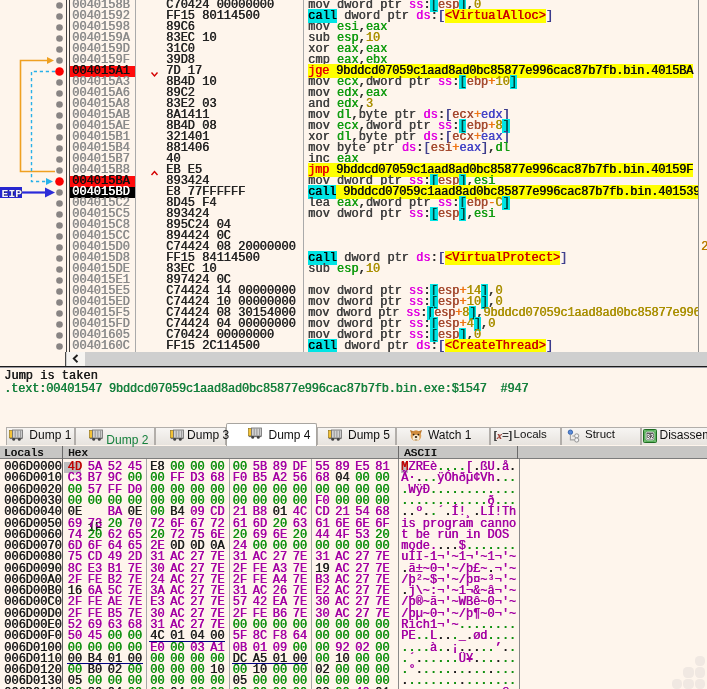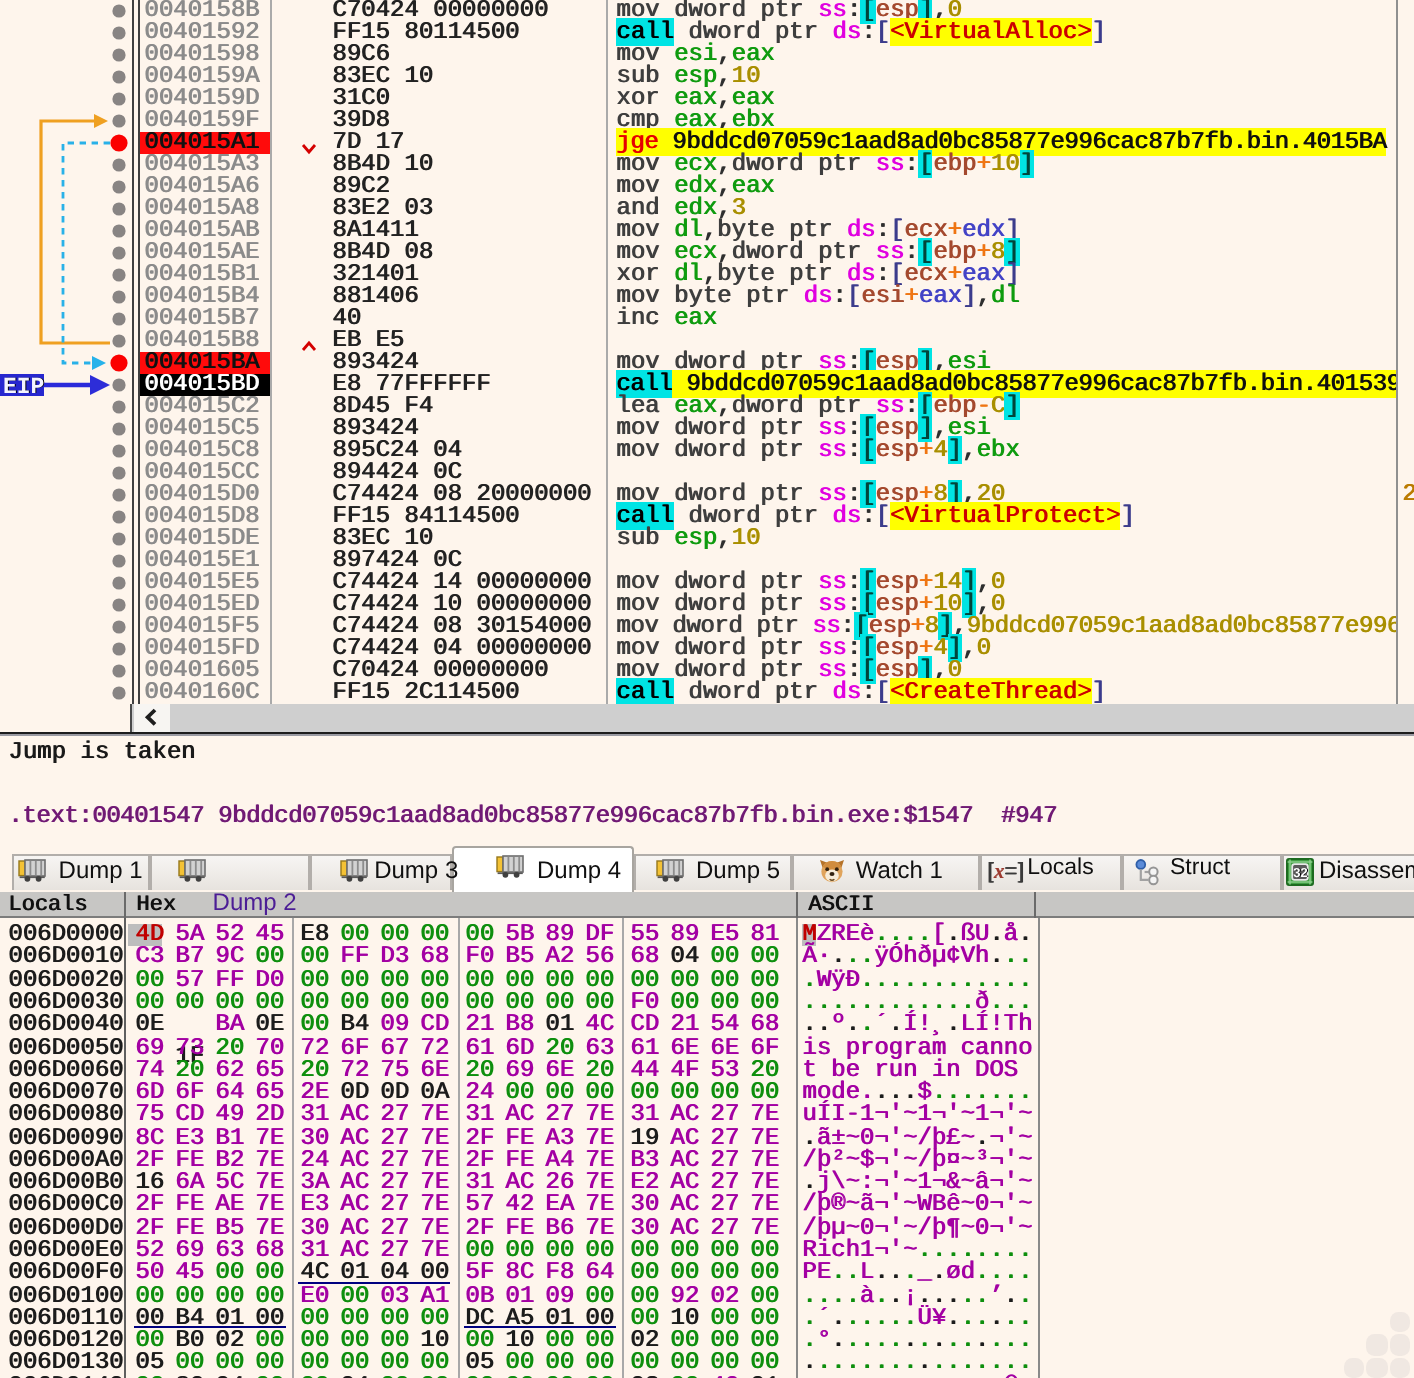--- a/index.html
+++ b/index.html
@@ -25,21 +25,21 @@
 .ap{color:#cb0000;background:#ffff00}
 .dots,.ar{position:absolute;left:0;top:0}
 
 #sb{position:absolute;left:66px;top:352px;width:641px;height:13.5px;background:#cfcfcf}
 #sbl{position:absolute;left:0.5px;top:0;width:18px;height:13.5px;background:#f7f5f2}
 #sbe{position:absolute;left:0;top:352px;width:66px;height:14px;background:#fef5ec}
 
 #jt{position:absolute;left:4px;top:370px;height:12px;line-height:12px;color:#1a1a1a;white-space:pre}
 #gs{position:absolute;left:0;top:381.5px;width:707px;height:12px;background:#d3cfc7}
 #gs span{position:absolute;left:4px;top:1px;height:12px;line-height:12px;color:#141414;letter-spacing:-0.2px;white-space:pre}
-#st{position:absolute;left:4px;top:402px;height:12px;line-height:12px;color:#701a75;letter-spacing:-0.21px;white-space:pre}
+#st{position:absolute;left:4px;top:383px;height:12px;line-height:12px;color:#15803d;letter-spacing:-0.21px;white-space:pre}
 
 #tb{position:absolute;left:0;top:422px;width:707px;height:24px}
 .tab{position:absolute;top:5px;height:18px;background:linear-gradient(#f7f5f3,#e7e3de);border:1px solid #b2aeaa;border-bottom:none}
 .tact{top:1px;height:23px;background:#fff;border:1px solid #a8a5a0;border-bottom:none;border-radius:2px 2px 0 0;z-index:3}
 
 #hx{position:absolute;left:0;top:446px;width:707px;height:243px;overflow:hidden}
 #hh{position:absolute;left:0;top:0;width:707px;height:13px;background:#c7c6c4;border-bottom:1px solid #7c7c7c}
 .hlb{position:absolute;top:0.5px;height:12px;line-height:12px;color:#111;white-space:pre;font-size:11px}
 .hadr{position:absolute;left:4px;height:11px;line-height:11px;color:#1c1c1c;white-space:pre}
 .hb{position:absolute;height:11px;line-height:11px;white-space:pre}
@@ -140,40 +140,39 @@
       <div class="byt" style="top:143px">881406</div>
       <div class="dis" style="top:143px"><i class="mn">mov </i><i class="mn">byte ptr </i><i class="sg">ds</i><i class="pc">:</i><i class="nb">[</i><i class="br">esi</i><i class="pl">+</i><i class="ir">eax</i><i class="nb">]</i><i class="pc">,</i><i class="rg">dl</i></div>
       <div class="adr" style="top:154px">004015B7</div>
       <div class="byt" style="top:154px">40</div>
       <div class="dis" style="top:154px"><i class="mn">inc </i><i class="rg">eax</i></div>
       <div class="adr" style="top:165px">004015B8</div>
       <div class="mk" style="top:167px"><svg width="9" height="7">
           <path d="M1.5 5 L4.5 1.5 L7.5 5" stroke="#d40000" stroke-width="1.4" fill="none"></path>
         </svg></div>
       <div class="byt" style="top:165px">EB E5</div>
+      <div class="dis dlong" style="top:165px"><i class="jc">jmp</i><i class="tg"> 9bddcd07059c1aad8ad0bc85877e996cac87b7fb.bin.40159F</i></div>
       <div class="adr ared" style="top:176px">004015BA</div>
       <div class="byt" style="top:176px">893424</div>
       <div class="dis" style="top:176px"><i class="mn">mov </i><i class="mn">dword ptr </i><i class="sg">ss</i><i class="pc">:</i><i class="cb">[</i><i class="br">esp</i><i class="cb">]</i><i class="pc">,</i><i class="rg">esi</i></div>
       <div class="adr aeip" style="top:187px">004015BD</div>
       <div class="byt" style="top:187px">E8 77FFFFFF</div>
       <div class="dis dlong" style="top:187px"><i class="ca">call</i><i class="tg"> 9bddcd07059c1aad8ad0bc85877e996cac87b7fb.bin.401539</i></div>
       <div class="adr" style="top:198px">004015C2</div>
       <div class="byt" style="top:198px">8D45 F4</div>
       <div class="dis" style="top:198px"><i class="mn">lea </i><i class="rg">eax</i><i class="pc">,</i><i class="mn">dword ptr </i><i class="sg">ss</i><i class="pc">:</i><i class="cb">[</i><i class="br">ebp</i><i class="pl">-</i><i class="vl">C</i><i class="cb">]</i></div>
       <div class="adr" style="top:209px">004015C5</div>
       <div class="byt" style="top:209px">893424</div>
       <div class="dis" style="top:209px"><i class="mn">mov </i><i class="mn">dword ptr </i><i class="sg">ss</i><i class="pc">:</i><i class="cb">[</i><i class="br">esp</i><i class="cb">]</i><i class="pc">,</i><i class="rg">esi</i></div>
       <div class="adr" style="top:220px">004015C8</div>
       <div class="byt" style="top:220px">895C24 04</div>
-      <div class="dis" style="top:220px"><i class="mn">mov </i><i class="mn">dword ptr </i><i class="sg">ss</i><i class="pc">:</i><i class="cb">[</i><i class="br">esp</i><i class="pl">+</i><i class="vl">4</i><i class="cb">]</i><i class="pc">,</i><i class="rg">ebx</i></div>
       <div class="adr" style="top:231px">004015CC</div>
       <div class="byt" style="top:231px">894424 0C</div>
       <div class="adr" style="top:242px">004015D0</div>
       <div class="byt" style="top:242px">C74424 08 20000000</div>
-      <div class="dis" style="top:242px"><i class="mn">mov </i><i class="mn">dword ptr </i><i class="sg">ss</i><i class="pc">:</i><i class="cb">[</i><i class="br">esp</i><i class="pl">+</i><i class="vl">8</i><i class="cb">]</i><i class="pc">,</i><i class="vl">20</i></div>
       <div class="adr" style="top:253px">004015D8</div>
       <div class="byt" style="top:253px">FF15 84114500</div>
       <div class="dis" style="top:253px"><i class="ca">call</i><i class="mn"> dword ptr </i><i class="sg">ds</i><i class="pc">:</i><i class="nb">[</i><i class="ap">&lt;VirtualProtect&gt;</i><i class="nb">]</i></div>
       <div class="adr" style="top:264px">004015DE</div>
       <div class="byt" style="top:264px">83EC 10</div>
       <div class="dis" style="top:264px"><i class="mn">sub </i><i class="rg">esp</i><i class="pc">,</i><i class="vl">10</i></div>
       <div class="adr" style="top:275px">004015E1</div>
       <div class="byt" style="top:275px">897424 0C</div>
       <div class="adr" style="top:286px">004015E5</div>
       <div class="byt" style="top:286px">C74424 14 00000000</div>
@@ -236,21 +235,21 @@
       <div style="position:absolute;left:88.5px;top:6.5px;z-index:4"><svg width="14" height="12" viewBox="0 0 14 12">
           <rect x="0.5" y="1.5" width="3" height="7.3" fill="#f4c235" stroke="#96781c" stroke-width="0.7"></rect>
           <rect x="3.5" y="1" width="10" height="8" fill="#d2d2d2" stroke="#6d6d6d" stroke-width="0.8"></rect>
           <line x1="6.2" y1="1.5" x2="6.2" y2="8.6" stroke="#8d8d8d" stroke-width="0.9"></line>
           <line x1="8.9" y1="1.5" x2="8.9" y2="8.6" stroke="#8d8d8d" stroke-width="0.9"></line>
           <line x1="11.6" y1="1.5" x2="11.6" y2="8.6" stroke="#8d8d8d" stroke-width="0.9"></line>
           <line x1="0.8" y1="9.6" x2="13.4" y2="9.6" stroke="#585858" stroke-width="0.9"></line>
           <circle cx="4.7" cy="10.4" r="1.45" fill="#404040"></circle>
           <circle cx="10.3" cy="10.4" r="1.45" fill="#404040"></circle>
         </svg></div>
-      <div style="position:absolute;left:106.3px;top:22px;z-index:4;font:normal 12px 'Liberation Sans';color:#4c1d95;white-space:pre;text-shadow:none">Dump 2</div>
+      <div style="position:absolute;left:106.3px;top:11px;z-index:4;font:normal 12px 'Liberation Sans';color:#15803d;white-space:pre;text-shadow:none">Dump 2</div>
       <div class="tab" style="left:155.0px;width:70.80000000000001px"></div>
       <div style="position:absolute;left:169.5px;top:6.5px;z-index:4"><svg width="14" height="12" viewBox="0 0 14 12">
           <rect x="0.5" y="1.5" width="3" height="7.3" fill="#f4c235" stroke="#96781c" stroke-width="0.7"></rect>
           <rect x="3.5" y="1" width="10" height="8" fill="#d2d2d2" stroke="#6d6d6d" stroke-width="0.8"></rect>
           <line x1="6.2" y1="1.5" x2="6.2" y2="8.6" stroke="#8d8d8d" stroke-width="0.9"></line>
           <line x1="8.9" y1="1.5" x2="8.9" y2="8.6" stroke="#8d8d8d" stroke-width="0.9"></line>
           <line x1="11.6" y1="1.5" x2="11.6" y2="8.6" stroke="#8d8d8d" stroke-width="0.9"></line>
           <line x1="0.8" y1="9.6" x2="13.4" y2="9.6" stroke="#585858" stroke-width="0.9"></line>
           <circle cx="4.7" cy="10.4" r="1.45" fill="#404040"></circle>
           <circle cx="10.3" cy="10.4" r="1.45" fill="#404040"></circle>

